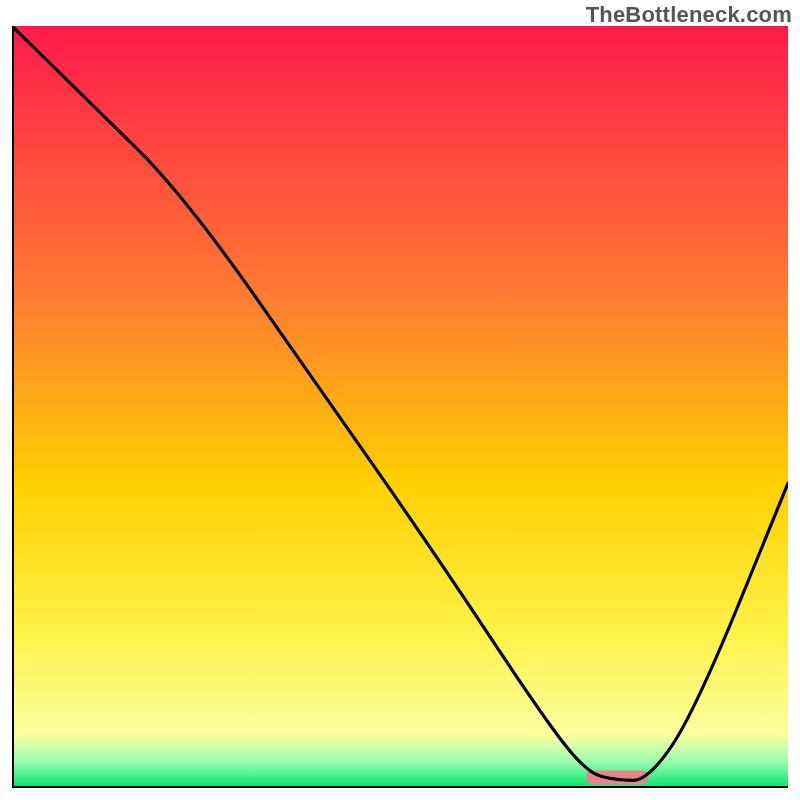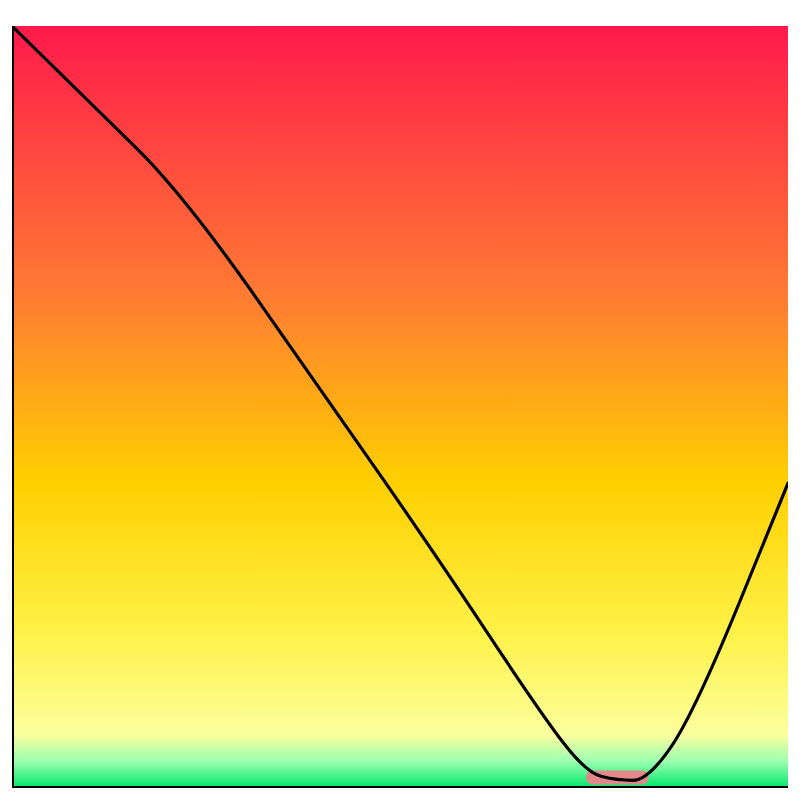--- a/index.html
+++ b/index.html
@@ -44,20 +44,21 @@
     width: 776px;
     height: 762px;
     z-index: 1;
   }
 </style>
 </head>
 <body>
 
 <div class="stage">
 
+  <div class="watermark">TheBottleneck.com</div>
 
   <svg class="plot" viewBox="0 0 776 762" preserveAspectRatio="none">
     <defs>
       <linearGradient id="bg-grad" x1="0" y1="0" x2="0" y2="1">
 
       <stop offset="0%" stop-color="#ff1a4b"></stop>
           <stop offset="35%" stop-color="#ff7a33"></stop>
           <stop offset="60%" stop-color="#ffd000"></stop>
           <stop offset="80%" stop-color="#fff24a"></stop>
           <stop offset="93%" stop-color="#fbff9e"></stop>

